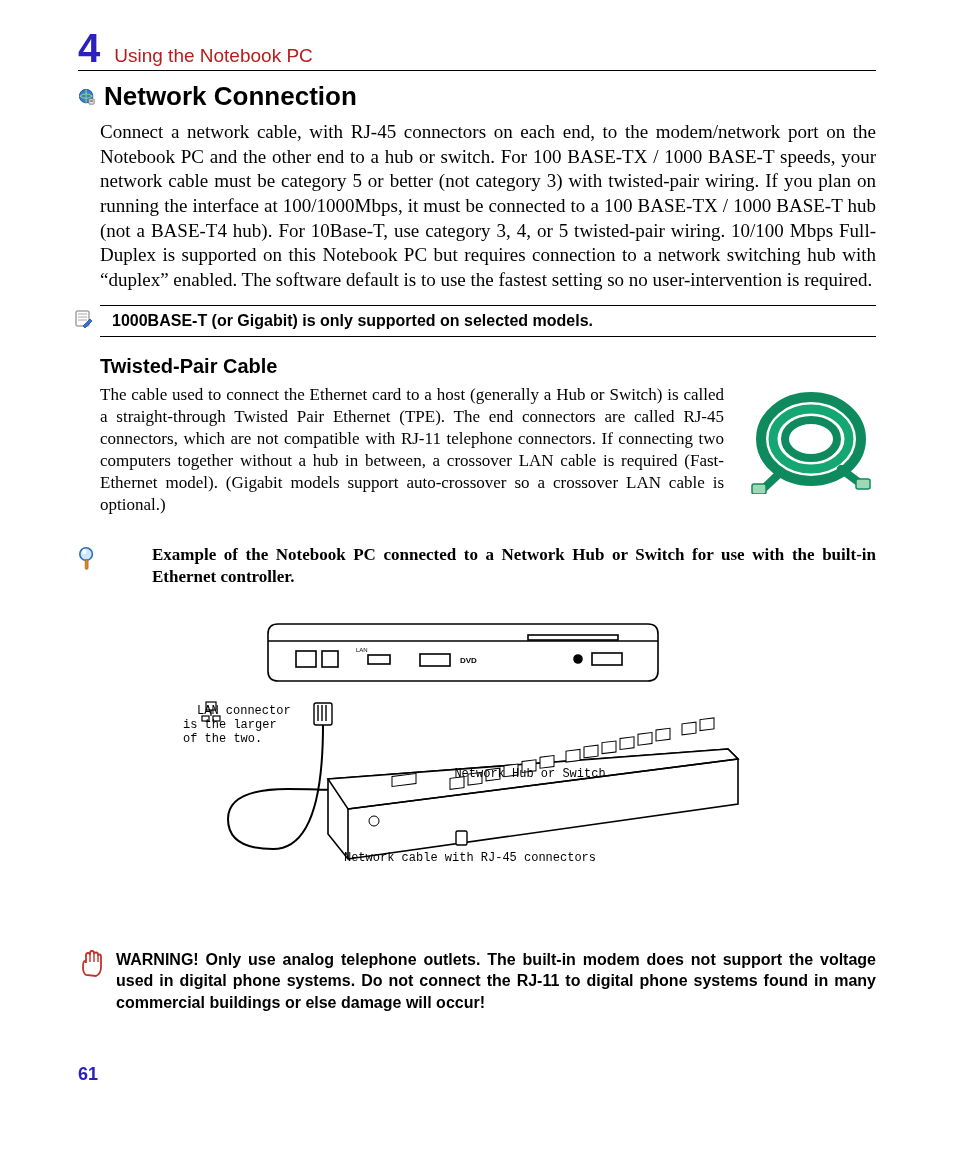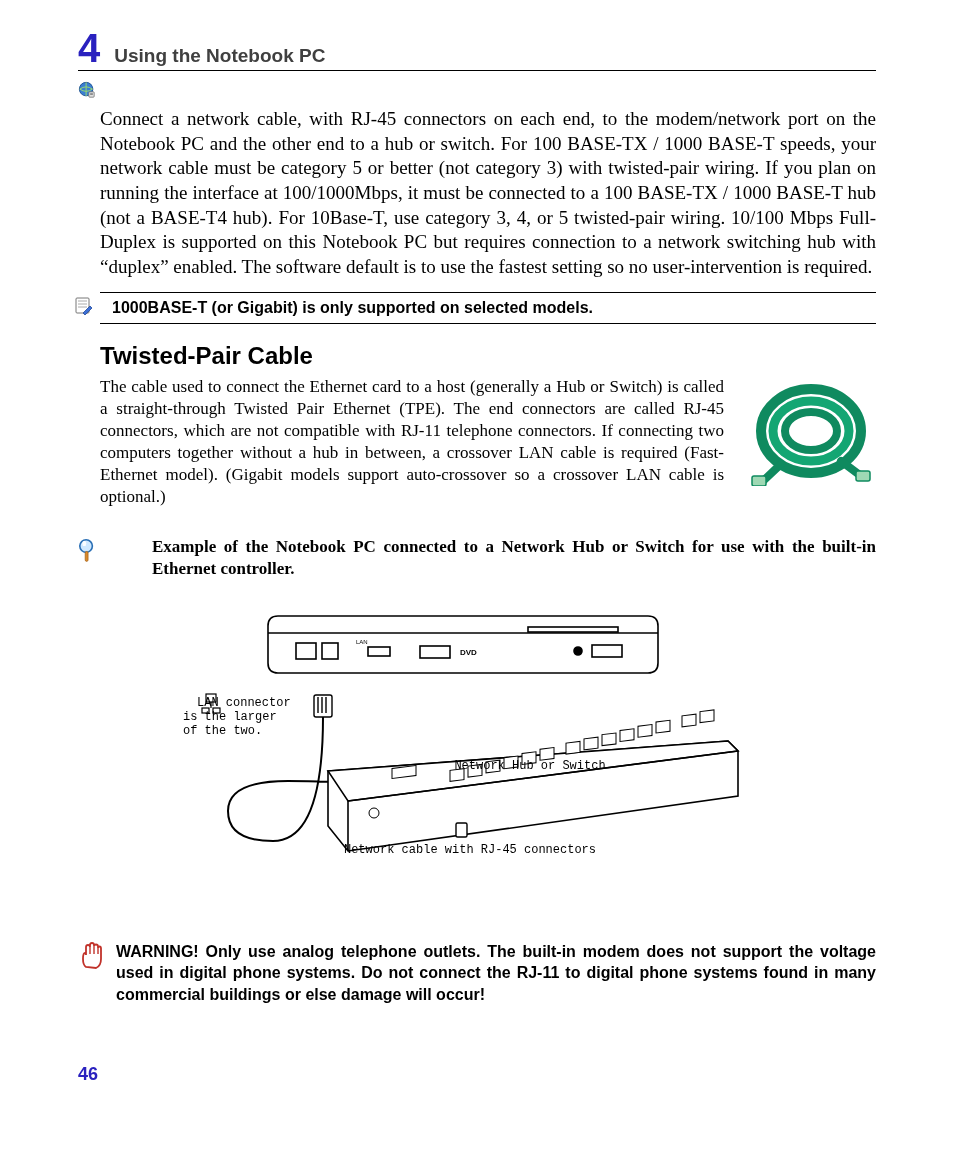--- a/index.html
+++ b/index.html
@@ -26,23 +26,23 @@
   .chapter-num {
     font-family: Arial, Helvetica, sans-serif;
     font-weight: bold;
     font-size: 40px;
     color: #2a21bf;
     margin-right: 14px;
     line-height: 1;
   }
   .chapter-title {
     font-family: Arial, Helvetica, sans-serif;
-    font-weight: bold;
+    font-weight: normal;
     font-size: 19px;
-    color: #404040;
+    color: #b91c1c;
   }
   .section-row {
     display: flex;
     align-items: center;
     margin-top: 8px;
     margin-bottom: 8px;
   }
   .section-icon {
     width: 18px;
     height: 18px;
@@ -76,21 +76,21 @@
     height: 20px;
   }
   .note-text {
     font-family: Arial, Helvetica, sans-serif;
     font-weight: bold;
     font-size: 16px;
   }
   .subsection-title {
     font-family: Arial, Helvetica, sans-serif;
     font-weight: bold;
-    font-size: 24px;
+    font-size: 20px;
     margin: 14px 0 6px 22px;
   }
   .twisted-row {
     display: flex;
     margin-left: 22px;
     align-items: flex-start;
     gap: 8px;
   }
   .twisted-text {
     font-size: 17px;
@@ -176,20 +176,21 @@
 
   <div class="section-row">
     <span class="section-icon">
       <svg viewBox="0 0 20 20">
         <circle cx="9" cy="9" r="7.5" fill="#3a7ed1" stroke="#1a4f90" stroke-width="1"></circle>
         <path d="M2 9 Q9 4 16 9 M2 9 Q9 14 16 9 M9 1.5 V16.5" stroke="#9fe06a" stroke-width="1" fill="none"></path>
         <rect x="12" y="12" width="6" height="6" rx="1" fill="#e0e0e0" stroke="#666" stroke-width="0.8"></rect>
         <rect x="13.5" y="13.5" width="3" height="2" fill="#888"></rect>
       </svg>
     </span>
+    <span class="section-title">Network Connection</span>
   </div>
 
   <p class="body-text">Connect a network cable, with RJ-45 connectors on each end, to the modem/network port on the Notebook PC and the other end to a hub or switch. For 100 BASE-TX / 1000 BASE-T speeds, your network cable must be category 5 or better (not category 3) with twisted-pair wiring. If you plan on running the interface at 100/1000Mbps, it must be connected to a 100 BASE-TX / 1000 BASE-T hub (not a BASE-T4 hub). For 10Base-T, use category 3, 4, or 5 twisted-pair wiring. 10/100 Mbps Full-Duplex is supported on this Notebook PC but requires connection to a network switching hub with “duplex” enabled. The software default is to use the fastest setting so no user-intervention is required.</p>
 
   <div class="note-box">
     <span class="note-icon">
       <svg viewBox="0 0 20 20">
         <rect x="2" y="1" width="13" height="15" rx="1" fill="#fff" stroke="#777" stroke-width="1"></rect>
         <line x1="4" y1="4" x2="13" y2="4" stroke="#aaa" stroke-width="1"></line>
         <line x1="4" y1="7" x2="13" y2="7" stroke="#aaa" stroke-width="1"></line>
@@ -307,15 +308,15 @@
       <svg viewBox="0 0 28 30">
         <path d="M8 26 Q5 24 5 18 Q5 12 7 12 Q8 12 8 14 L8 6 Q8 4 10 4 Q12 4 12 6 L12 4 Q12 2 14 2 Q16 2 16 4 L16 5 Q16 3.5 18 3.5 Q20 3.5 20 5.5 L20 7 Q20 5.5 21.5 5.5 Q23 5.5 23 7.5 L23 18 Q23 25 18 27 Z" fill="#fff" stroke="#c1322a" stroke-width="1.8"></path>
         <line x1="12" y1="6" x2="12" y2="13" stroke="#c1322a" stroke-width="1.4"></line>
         <line x1="16" y1="5" x2="16" y2="13" stroke="#c1322a" stroke-width="1.4"></line>
         <line x1="20" y1="7" x2="20" y2="13" stroke="#c1322a" stroke-width="1.4"></line>
       </svg>
     </span>
     <span class="warning-text">WARNING!  Only use analog telephone outlets. The built-in modem does not support the voltage used in digital phone systems. Do not connect the RJ-11 to digital phone systems found in many commercial buildings or else damage will occur!</span>
   </div>
 
-  <div class="page-num">46</div>
+  <div class="page-num">61</div>
 
 </div>
 
 </body></html>

